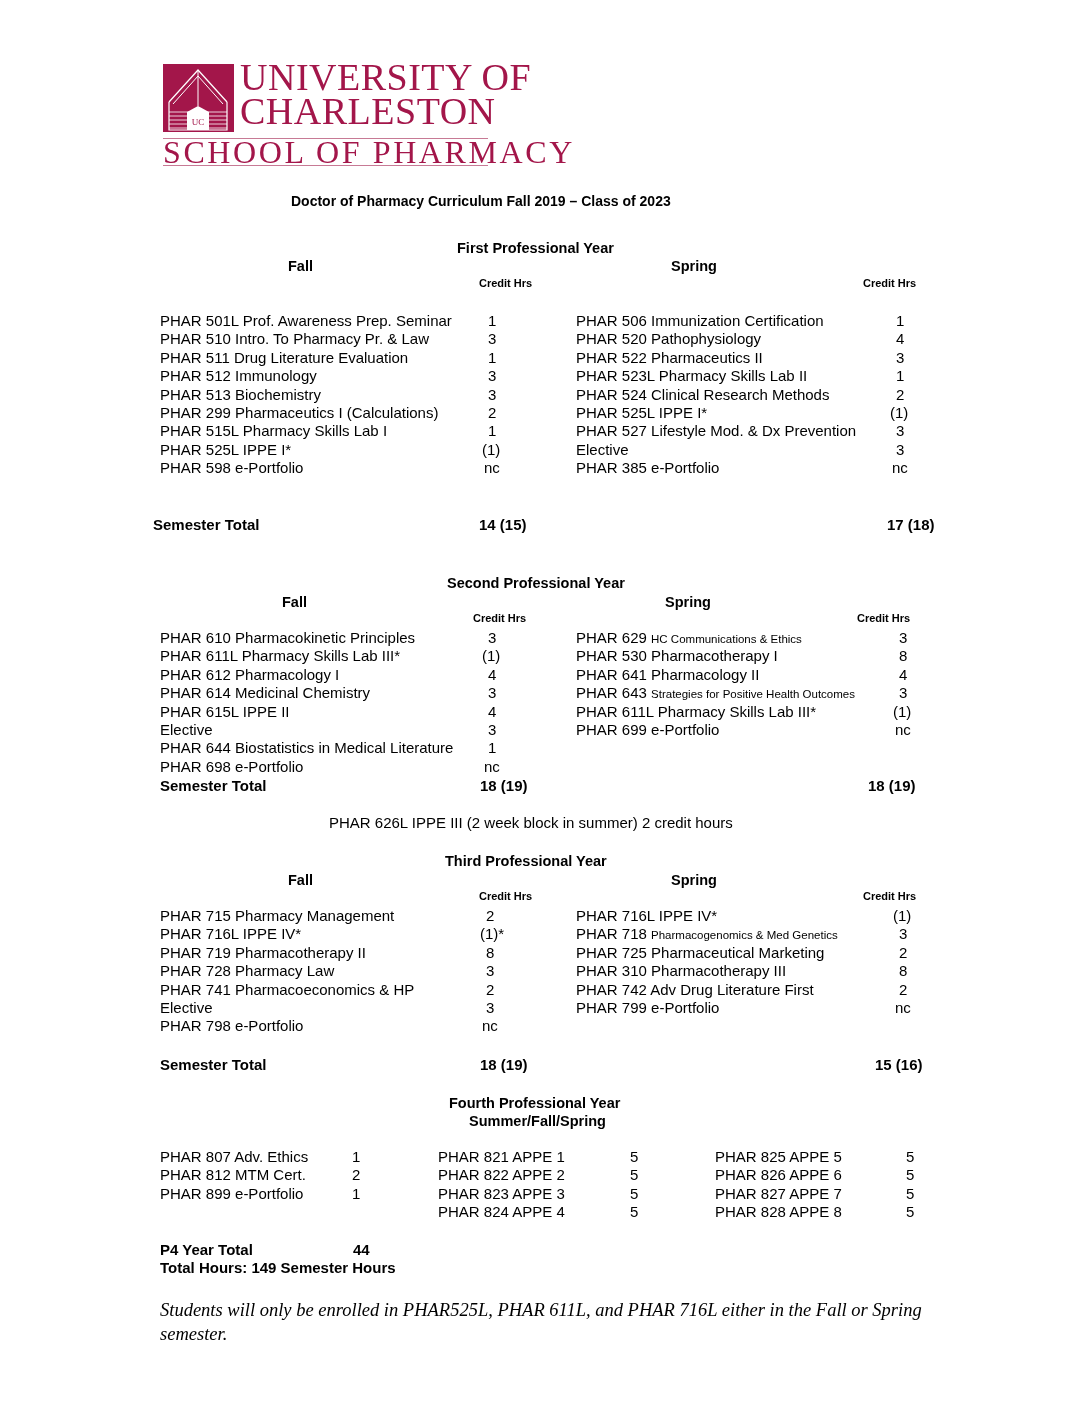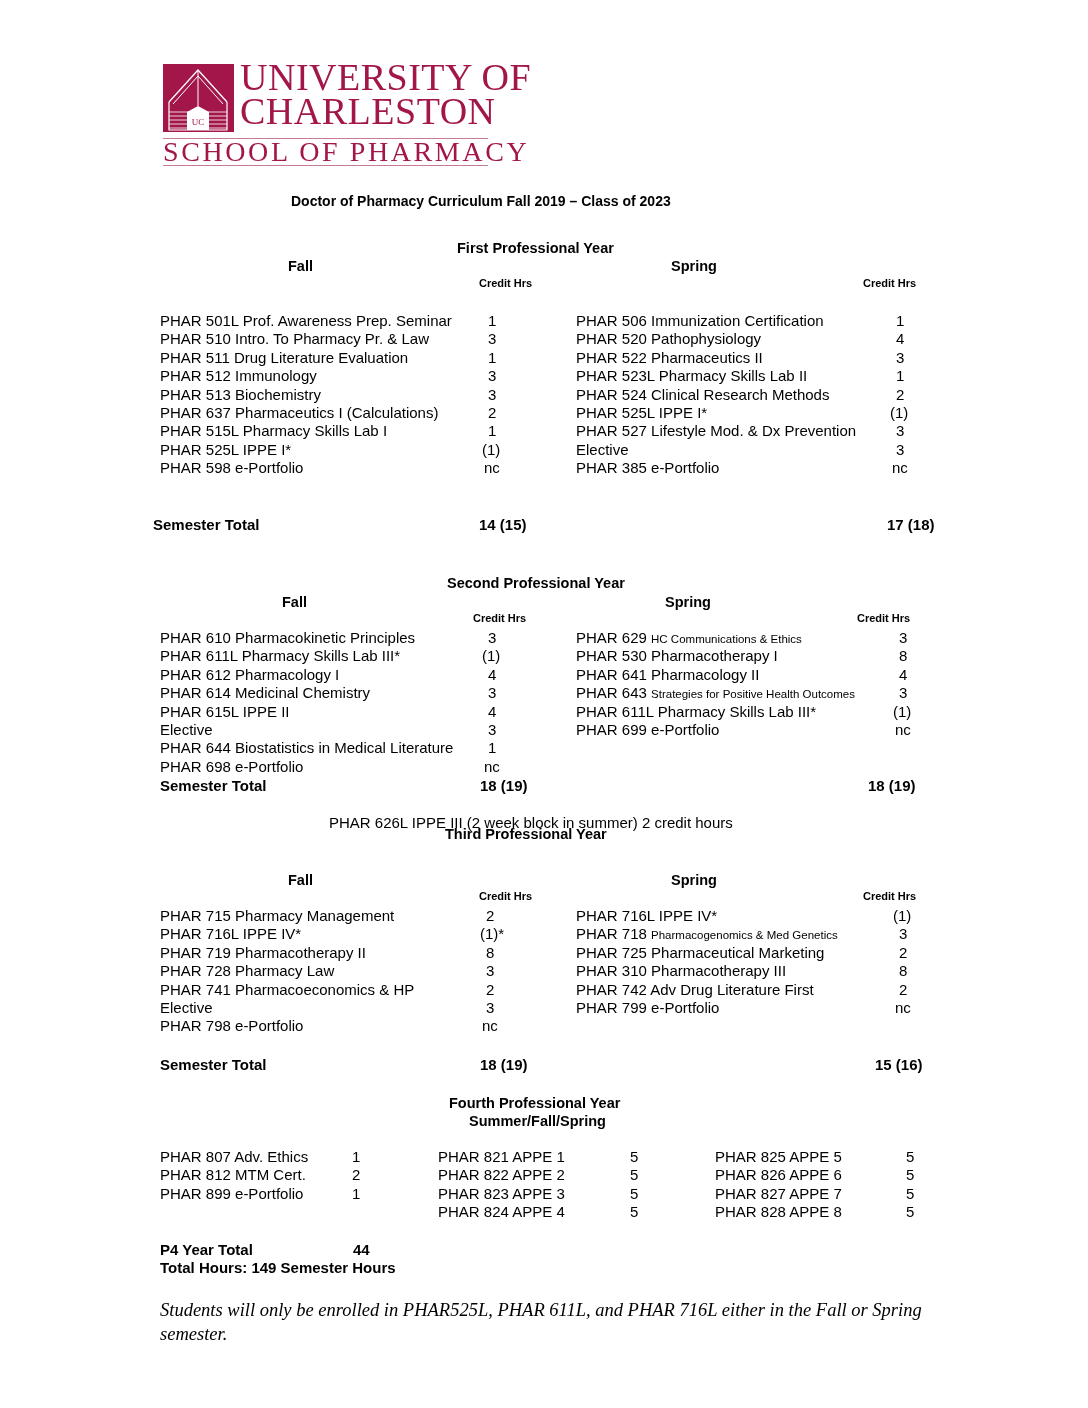--- a/index.html
+++ b/index.html
@@ -10,21 +10,21 @@
   .t14 { font-size: 14.5px; }
   .t13 { font-size: 11px; }
   .small { font-size: 11.5px; }
 
   
   .logo-box { position: absolute; left: 163px; top: 64px; width: 71px; height: 68px; background: #a3164a; }
   .logo-text1 { position: absolute; left: 240px; top: 60px; font-family: "Liberation Serif", serif; font-size: 38px; color: #a3164a; letter-spacing: 0.5px; line-height: 34px; }
   .logo-text2 { position: absolute; left: 240px; top: 94px; font-family: "Liberation Serif", serif; font-size: 38px; color: #a3164a; letter-spacing: 0.5px; line-height: 34px; }
   .logo-rule1 { position: absolute; left: 163px; top: 138px; width: 325px; height: 1px; background: #c77a95; }
   .logo-rule2 { position: absolute; left: 163px; top: 165px; width: 325px; height: 1px; background: #c77a95; }
-  .logo-sub { position: absolute; left: 163px; top: 139px; font-family: "Liberation Serif", serif; font-size: 28px; color: #a3164a; letter-spacing: 2.6px; line-height: 26px; }
+  .logo-sub { position: absolute; left: 163px; top: 139px; font-family: "Liberation Serif", serif; font-size: 32px; color: #a3164a; letter-spacing: 2.6px; line-height: 26px; }
 
   .row { position: absolute; height: 18px; font-size: 15px; line-height: 18px; white-space: nowrap; }
   .row .name { position: absolute; left: 0; top: 0; }
   .row .cr { position: absolute; top: 0; }
   .note { position: absolute; left: 160px; top: 1298px; font-family: "Liberation Serif", serif; font-style: italic; font-size: 18.5px; line-height: 24px; width: 780px; }
 </style>
 </head>
 <body>
 
 <div class="logo-box">
@@ -71,21 +71,21 @@
     </div>
     <div class="row" style="left: 160px; top: 367.2px;">
       <span class="name">PHAR 512 Immunology</span>
       <span class="cr" style="left: 328px;">3</span>
     </div>
     <div class="row" style="left: 160px; top: 385.6px;">
       <span class="name">PHAR 513 Biochemistry</span>
       <span class="cr" style="left: 328px;">3</span>
     </div>
     <div class="row" style="left: 160px; top: 404px;">
-      <span class="name">PHAR 637 Pharmaceutics I (Calculations)</span>
+      <span class="name">PHAR 299 Pharmaceutics I (Calculations)</span>
       <span class="cr" style="left: 328px;">2</span>
     </div>
     <div class="row" style="left: 160px; top: 422.4px;">
       <span class="name">PHAR 515L Pharmacy Skills Lab I</span>
       <span class="cr" style="left: 328px;">1</span>
     </div>
     <div class="row" style="left: 160px; top: 440.8px;">
       <span class="name">PHAR 525L IPPE I*</span>
       <span class="cr" style="left: 322px;">(1)</span>
     </div>
@@ -203,21 +203,21 @@
       <span class="cr" style="left: 319px;">nc</span>
     </div>
   </div>
 
 <div class="abs b t15" style="left:160px;top:777px;">Semester Total</div>
 <div class="abs b t15" style="left:480px;top:777px;">18 (19)</div>
 <div class="abs b t15" style="left:868px;top:777px;">18 (19)</div>
 
 <div class="abs t15" style="left:329px;top:814px;">PHAR 626L IPPE III (2 week block in summer) 2 credit hours</div>
 
-<div class="abs b t14" style="left:445px;top:826px;">Third Professional Year</div>
+<div class="abs b t14" style="left:445px;top:853px;">Third Professional Year</div>
 <div class="abs b t14" style="left:288px;top:872px;">Fall</div>
 <div class="abs b t14" style="left:671px;top:872px;">Spring</div>
 <div class="abs b t13" style="left:479px;top:890px;">Credit Hrs</div>
 <div class="abs b t13" style="left:863px;top:890px;">Credit Hrs</div>
 
 <div id="y3-fall">
     <div class="row" style="left: 160px; top: 907px;">
       <span class="name">PHAR 715 Pharmacy  Management</span>
       <span class="cr" style="left: 326px;">2</span>
     </div>

